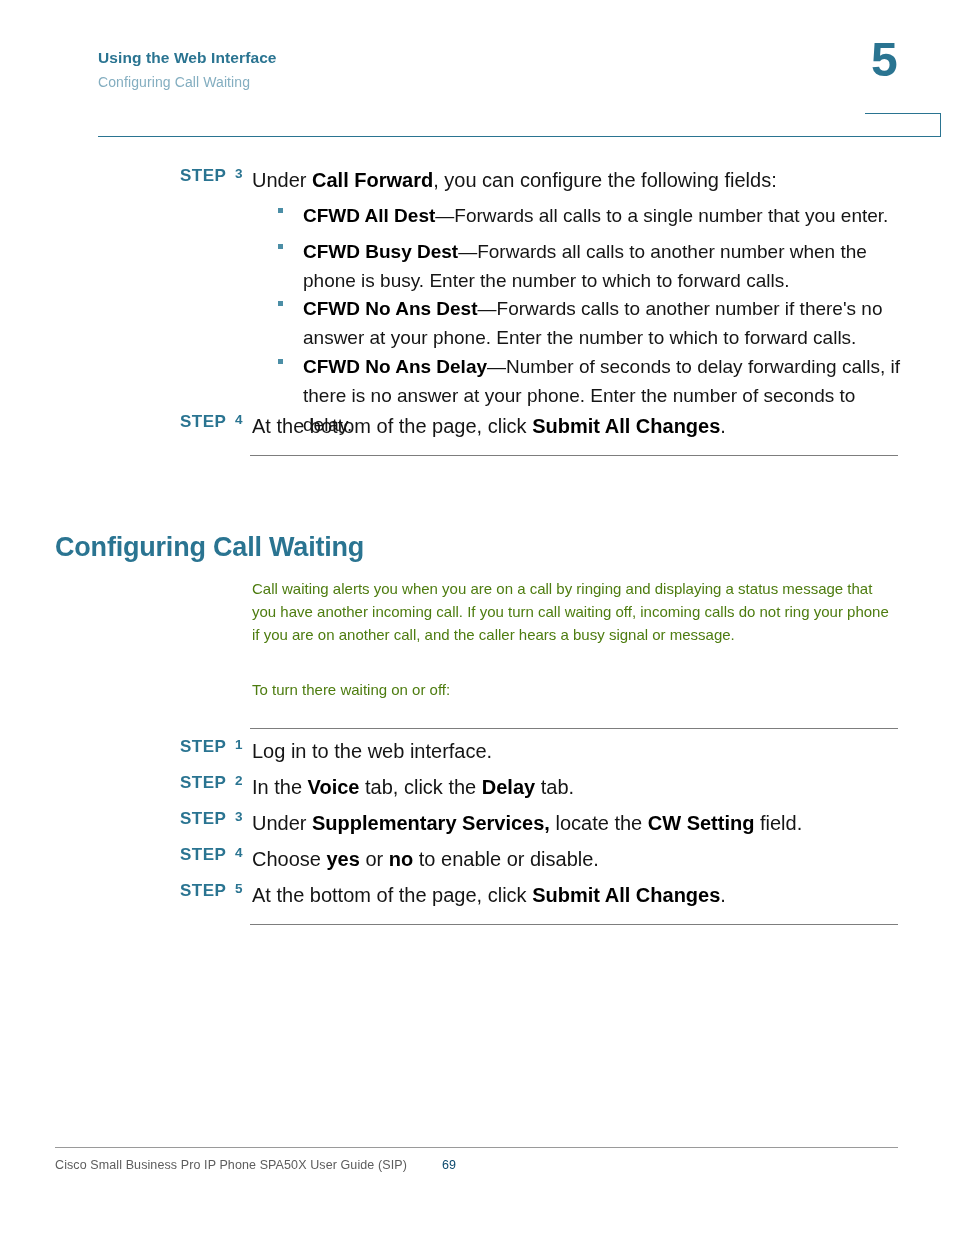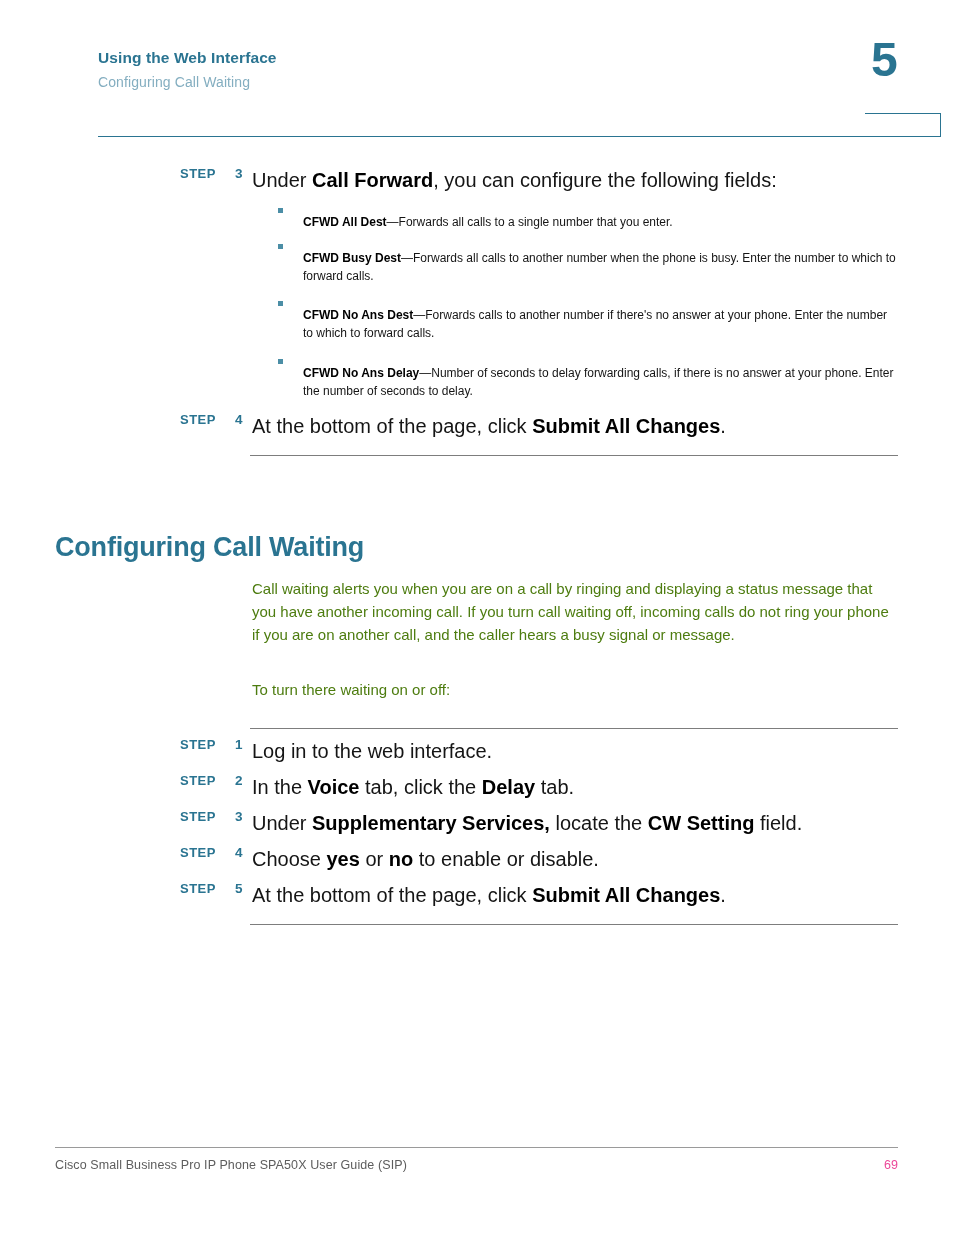--- a/index.html
+++ b/index.html
@@ -86,21 +86,21 @@
 
   .step-row {
     position: absolute;
     left: 0;
     width: 954px;
   }
   .step-label {
     position: absolute;
     left: 180px;
     top: 0;
-    font-size: 13px;
+    font-size: 17px;
     font-weight: bold;
     color: #2a7491;
     letter-spacing: 0.5px;
   }
   .step-number {
     position: absolute;
     left: 235px;
     top: 0;
     font-size: 13.5px;
     font-weight: bold;
@@ -125,23 +125,23 @@
     position: absolute;
     left: 278px;
     top: 7px;
     width: 5px;
     height: 5px;
     background: #4b8ea6;
   }
   .bullet-text {
     position: absolute;
     left: 303px;
-    top: 12px;
+    top: 0;
     width: 597px;
-    font-size: 12px;
+    font-size: 19px;
     color: #151515;
     line-height: 1.53;
   }
 
   .para {
     position: absolute;
     left: 252px;
     width: 648px;
     font-size: 15px;
     color: #4d7c0f;
@@ -182,23 +182,23 @@
     top: 1158px;
     font-size: 12.5px;
     color: #5d5d5d;
     letter-spacing: 0.1px;
   }
   .footer-page-number {
     position: absolute;
     left: 0;
     top: 1158px;
     width: 898px;
-    text-align: right;
+    text-align: center;
     font-size: 12.5px;
-    color: #ec4899;
+    color: #0c4a6e;
   }
 </style>
 </head>
 <body>
 
 <div class="page-header">
   <div class="header-titles">
     <div class="header-chapter-title">Using the Web Interface</div>
     <div class="header-section-title">Configuring Call Waiting</div>
   </div>

